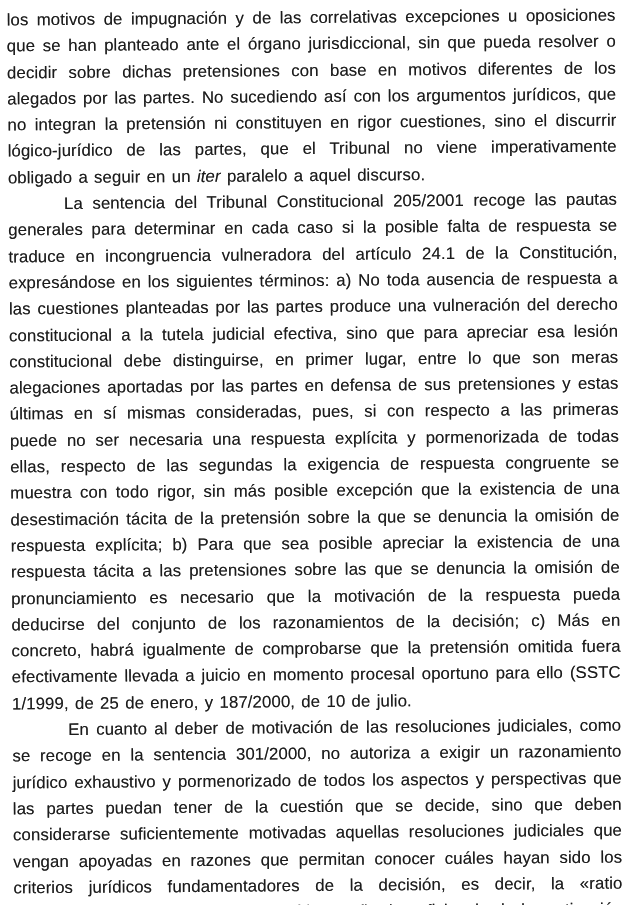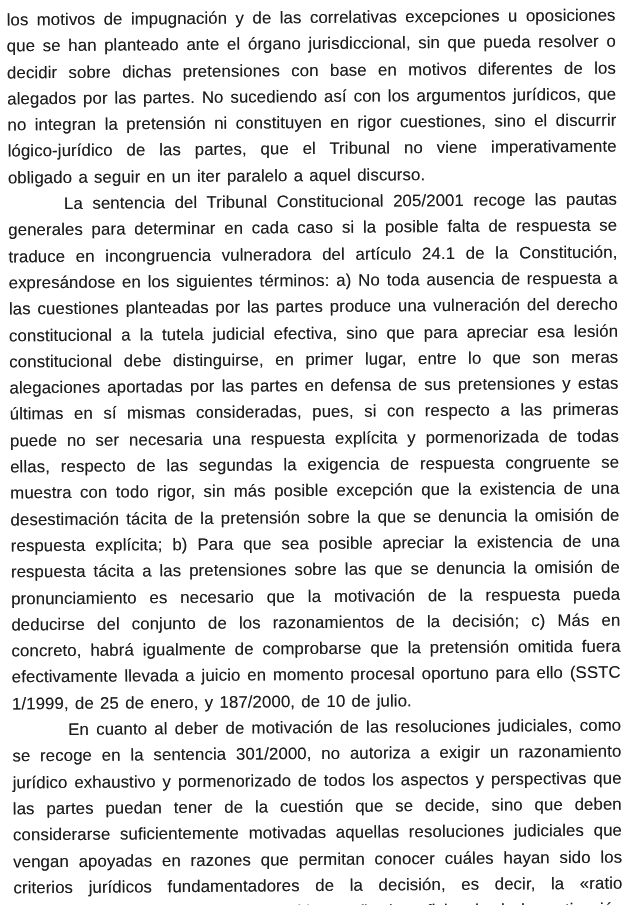--- a/index.html
+++ b/index.html
@@ -27,20 +27,21 @@
     margin: 0;
     text-align: justify;
     text-shadow: 0 0 0.5px rgba(10,10,10,0.55);
     letter-spacing: 0.1px;
     word-spacing: 1.5px;
   }
   .scan-page p.indent {
     text-indent: 56px;
   }
   .italic {
+    font-style: italic;
   }
 </style>
 </head>
 <body>
 
 <div class="scan-page">
   <p><span>los motivos de impugnación y de las correlativas excepciones u oposiciones que se han planteado ante el órgano jurisdiccional, sin que pueda resolver o decidir sobre dichas pretensiones con base en motivos diferentes de los alegados por las partes. No sucediendo así con los argumentos jurídicos, que no integran la pretensión ni constituyen en rigor cuestiones, sino el discurrir lógico-jurídico de las partes, que el Tribunal no viene imperativamente obligado a seguir en un </span><span class="italic">iter</span><span> paralelo a aquel discurso.</span></p>
   <p class="indent"><span>La sentencia del Tribunal Constitucional 205/2001 recoge las pautas generales para determinar en cada caso si la posible falta de respuesta se traduce en incongruencia vulneradora del artículo 24.1 de la Constitución, expresándose en los siguientes términos: a) No toda ausencia de respuesta a las cuestiones planteadas por las partes produce una vulneración del derecho constitucional a la tutela judicial efectiva, sino que para apreciar esa lesión constitucional debe distinguirse, en primer lugar, entre lo que son meras alegaciones aportadas por las partes en defensa de sus pretensiones y estas últimas en sí mismas consideradas, pues, si con respecto a las primeras puede no ser necesaria una respuesta explícita y pormenorizada de todas ellas, respecto de las segundas la exigencia de respuesta congruente se muestra con todo rigor, sin más posible excepción que la existencia de una desestimación tácita de la pretensión sobre la que se denuncia la omisión de respuesta explícita; b) Para que sea posible apreciar la existencia de una respuesta tácita a las pretensiones sobre las que se denuncia la omisión de pronunciamiento es necesario que la motivación de la respuesta pueda deducirse del conjunto de los razonamientos de la decisión; c) Más en concreto, habrá igualmente de comprobarse que la pretensión omitida fuera efectivamente llevada a juicio en momento procesal oportuno para ello (SSTC 1/1999, de 25 de enero, y 187/2000, de 10 de julio.</span></p>
   <p class="indent"><span>En cuanto al deber de motivación de las resoluciones judiciales, como se recoge en la sentencia 301/2000, no autoriza a exigir un razonamiento jurídico exhaustivo y pormenorizado de todos los aspectos y perspectivas que las partes puedan tener de la cuestión que se decide, sino que deben considerarse suficientemente motivadas aquellas resoluciones judiciales que vengan apoyadas en razones que permitan conocer cuáles hayan sido los criterios jurídicos fundamentadores de la decisión, es decir, la «ratio decidendi» que ha determinado aquélla. En fin, la suficiencia de la motivación no puede ser apreciada apriorísticamente con criterios generales, requiriendo por el contrario examinar el caso concreto para comprobar si, a la vista de las circunstancias concurrentes, la resolución judicial impugnada ha cumplido o no este requisito.</span></p>
 </div>

